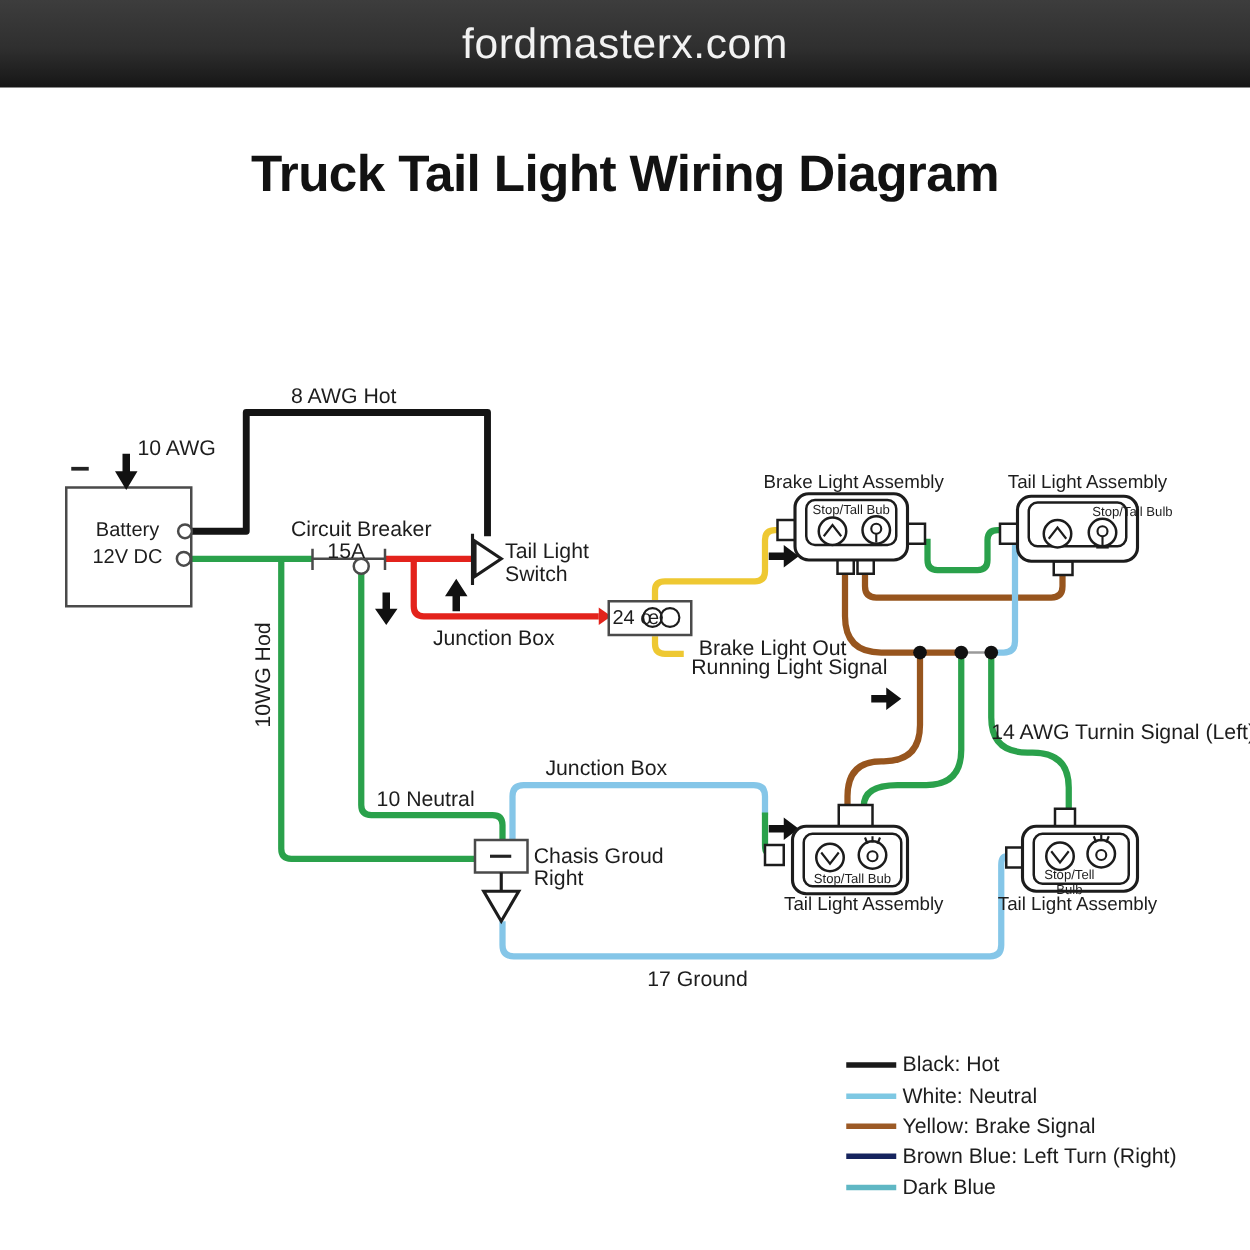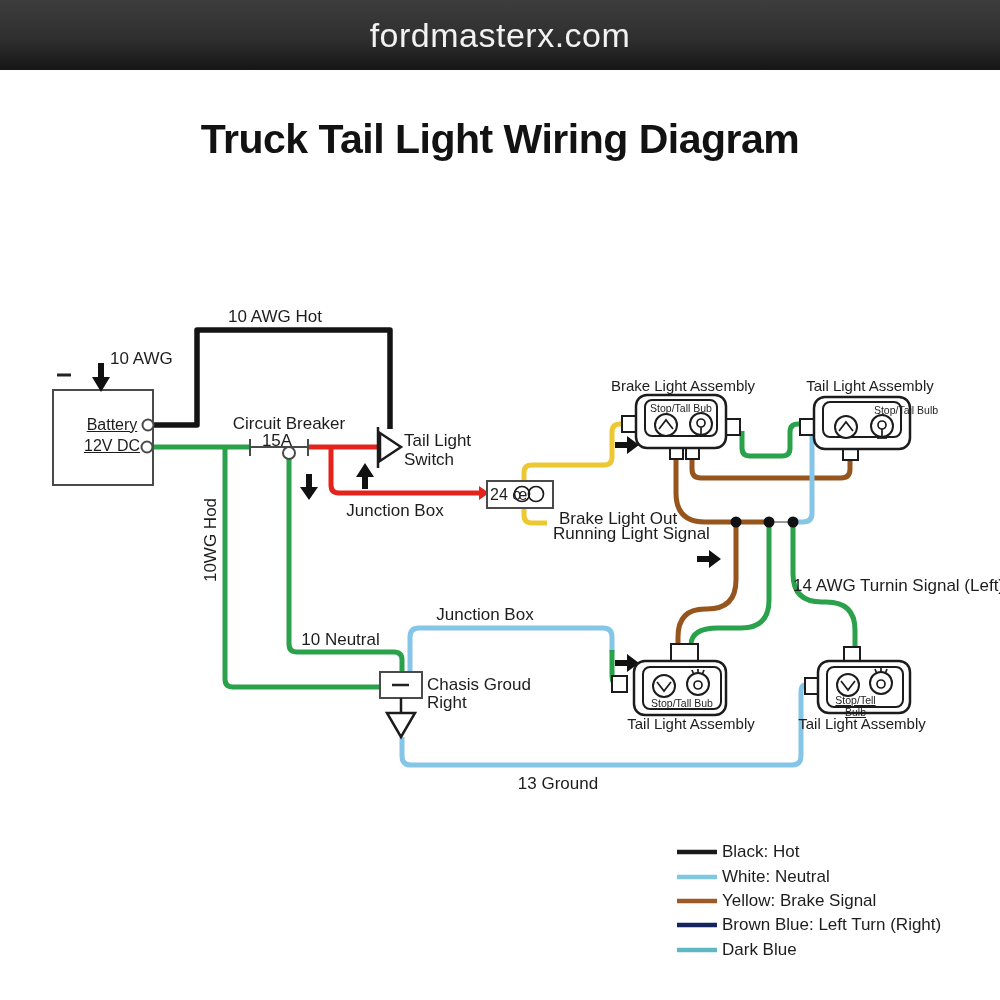--- a/index.html
+++ b/index.html
@@ -196,24 +196,24 @@
       <circle class="blb" cx="848" cy="685" r="11"></circle>
       <polyline class="blbthin" points="841,681 848,690 855,681"></polyline>
       <circle class="blb" cx="881" cy="683" r="11"></circle>
       <circle class="blbthin" cx="881" cy="684" r="4"></circle>
       <line class="blbthin" x1="877" y1="674" x2="875" y2="669"></line>
       <line class="blbthin" x1="881" y1="673" x2="881" y2="668"></line>
       <line class="blbthin" x1="885" y1="674" x2="887" y2="669"></line>
     </g>
   </svg>
 
-  <div class="lbl ctr" style="left:205px;top:307px;width:140px;">10 AWG Hot</div>
+  <div class="lbl ctr" style="left:205px;top:307px;width:140px;">8 AWG Hot</div>
   <div class="lbl" style="left:110px;top:349px;">10 AWG</div>
 
-  <div class="lbl ctr" style="left:52px;top:414px;width:120px;font-size:16px;line-height:21px;text-decoration:underline;">
+  <div class="lbl ctr" style="left:42px;top:414px;width:120px;font-size:16px;line-height:21px;">
     <div>Battery</div>
     <div>12V DC</div>
   </div>
 
   <div class="lbl ctr" style="left:219px;top:414px;width:140px;">Circuit Breaker</div>
   <div class="lbl ctr" style="left:207px;top:431px;width:140px;">15A</div>
 
   <div class="lbl" style="left:404px;top:431px;line-height:19px;">
     <div>Tail Light</div>
     <div>Switch</div>
@@ -227,32 +227,32 @@
   <div class="lbl vert" style="left:151px;top:530px;width:120px;text-align:center;">10WG Hod</div>
 
   <div class="lbl ctr" style="left:278px;top:630px;width:125px;">10 Neutral</div>
   <div class="lbl ctr" style="left:410px;top:605px;width:150px;">Junction Box</div>
 
   <div class="lbl" style="left:427px;top:676px;line-height:17.5px;">
     <div>Chasis Groud</div>
     <div>Right</div>
   </div>
 
-  <div class="lbl ctr" style="left:483px;top:774px;width:150px;">13 Ground</div>
+  <div class="lbl ctr" style="left:483px;top:774px;width:150px;">17 Ground</div>
   <div class="lbl" style="left:793px;top:576px;">14 AWG Turnin Signal (Left)</div>
 
   <div class="lbl ctr sm" style="left:608px;top:377px;width:150px;">Brake Light Assembly</div>
   <div class="lbl ctr sm" style="left:795px;top:377px;width:150px;">Tail Light Assembly</div>
   <div class="lbl ctr sm" style="left:616px;top:715px;width:150px;">Tail Light Assembly</div>
   <div class="lbl ctr sm" style="left:787px;top:715px;width:150px;">Tail Light Assembly</div>
 
   <div class="bulbtxt" style="left:645px;top:402px;width:72px;">Stop/Tall Bub</div>
   <div class="bulbtxt" style="left:823px;top:404px;width:78px;padding-left:44px;">Stop/Tail Bulb</div>
   <div class="bulbtxt" style="left:643px;top:697px;width:78px;">Stop/Tall Bub</div>
-  <div class="bulbtxt" style="left:827px;top:694px;width:57px;text-decoration:underline;">Stop/Tell Bulb</div>
+  <div class="bulbtxt" style="left:827px;top:694px;width:57px;">Stop/Tell Bulb</div>
 
   <div id="legend">
     <div class="leg-row">
       <svg width="42" height="8">
           <line x1="1" y1="4" x2="41" y2="4" stroke-width="4.5" stroke="#1a1a1a"></line>
         </svg>
       <span class="leg-label">Black: Hot</span>
     </div>
     <div class="leg-row">
       <svg width="42" height="8">

